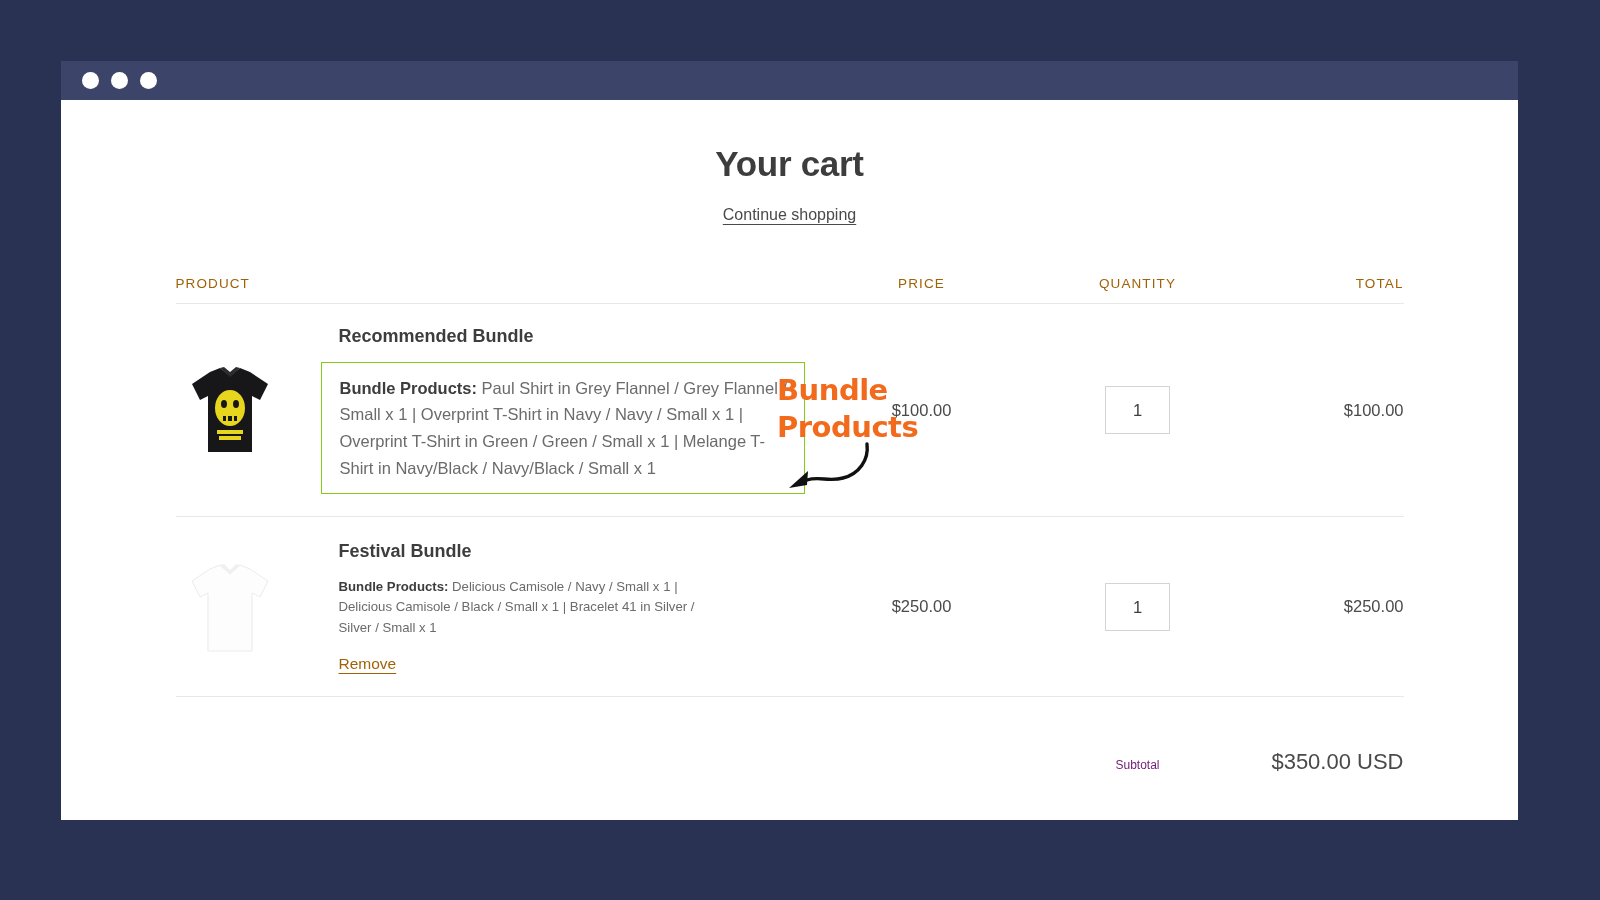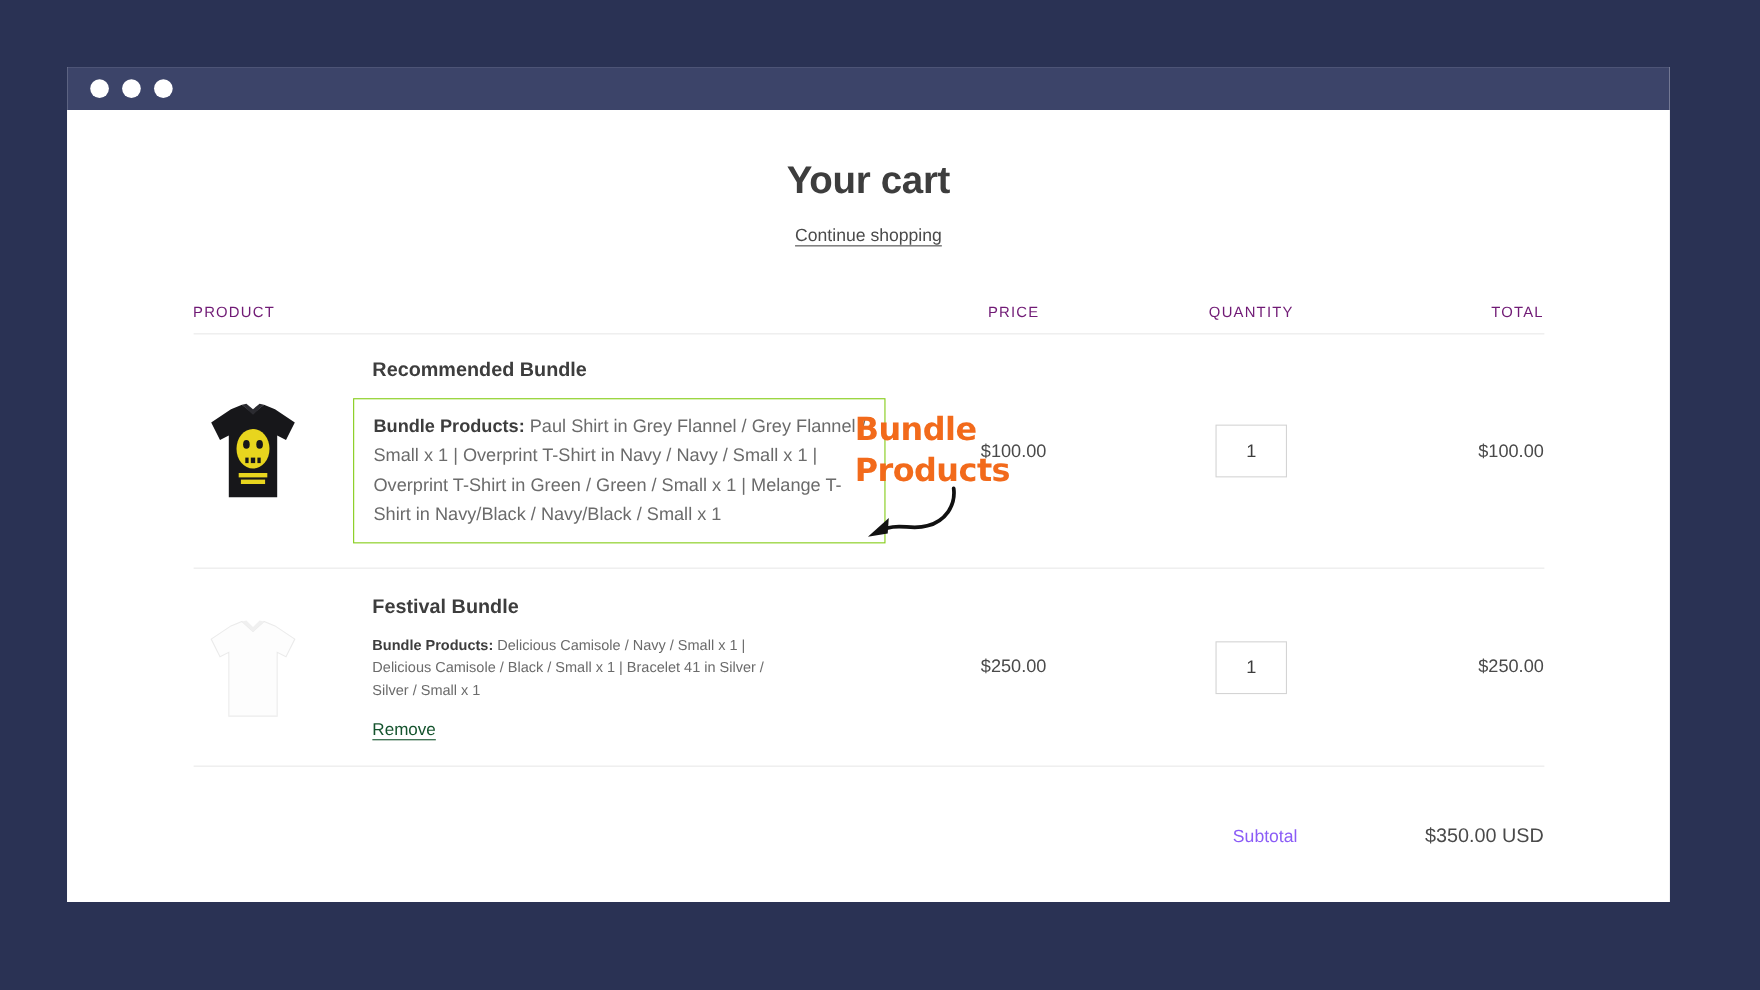--- a/index.html
+++ b/index.html
@@ -82,21 +82,21 @@
   }
   .col-product { width: 163px; flex: none; }
   .col-desc    { width: 477px; flex: none; }
   .col-price   { width: 212px; flex: none; text-align: center; }
   .col-qty     { width: 220px; flex: none; text-align: center; }
   .col-total   { width: 156px; flex: none; text-align: right; }
 
   .col-head {
     font-size: 13.5px;
     letter-spacing: 1.1px;
-    color: #701a75;
+    color: #a16207;
     text-transform: uppercase;
     font-weight: normal;
   }
   .col-head.col-product { text-align: left; }
   .col-head.col-price   { text-align: center; }
   .col-head.col-qty     { text-align: center; }
   .col-head.col-total   { text-align: right; }
 
   .item-row { padding: 22px 0; min-height: 180px; }
 
@@ -136,21 +136,21 @@
     font-size: 13.2px;
     line-height: 1.57;
     color: #6b6b6b;
     width: 370px;
   }
   .bundle-small .lbl { font-weight: bold; color: #3d3d3d; }
   .remove-link {
     display: inline-block;
     margin-top: 16px;
     font-size: 15.5px;
-    color: #14532d;
+    color: #a16207;
     text-decoration: underline;
     text-underline-offset: 4px;
     cursor: pointer;
   }
 
   .price-cell, .total-cell {
     font-size: 16.5px;
     color: #4a4a4a;
   }
 
@@ -168,26 +168,26 @@
   }
 
   
   .subtotal-row {
     display: flex;
     justify-content: flex-end;
     align-items: baseline;
     margin-top: 52px;
   }
   .subtotal-label {
-    font-size: 16px;
-    color: #8b5cf6;
-    margin-right: 68px;
+    font-size: 12px;
+    color: #701a75;
+    margin-right: 88px;
   }
   .subtotal-value {
-    font-size: 18px;
+    font-size: 22px;
     color: #4a4a4a;
     width: 156px;
     text-align: right;
   }
 
   
   .annot-label {
     position: absolute;
     left: 716px; top: 272px;
     width: 175px;

